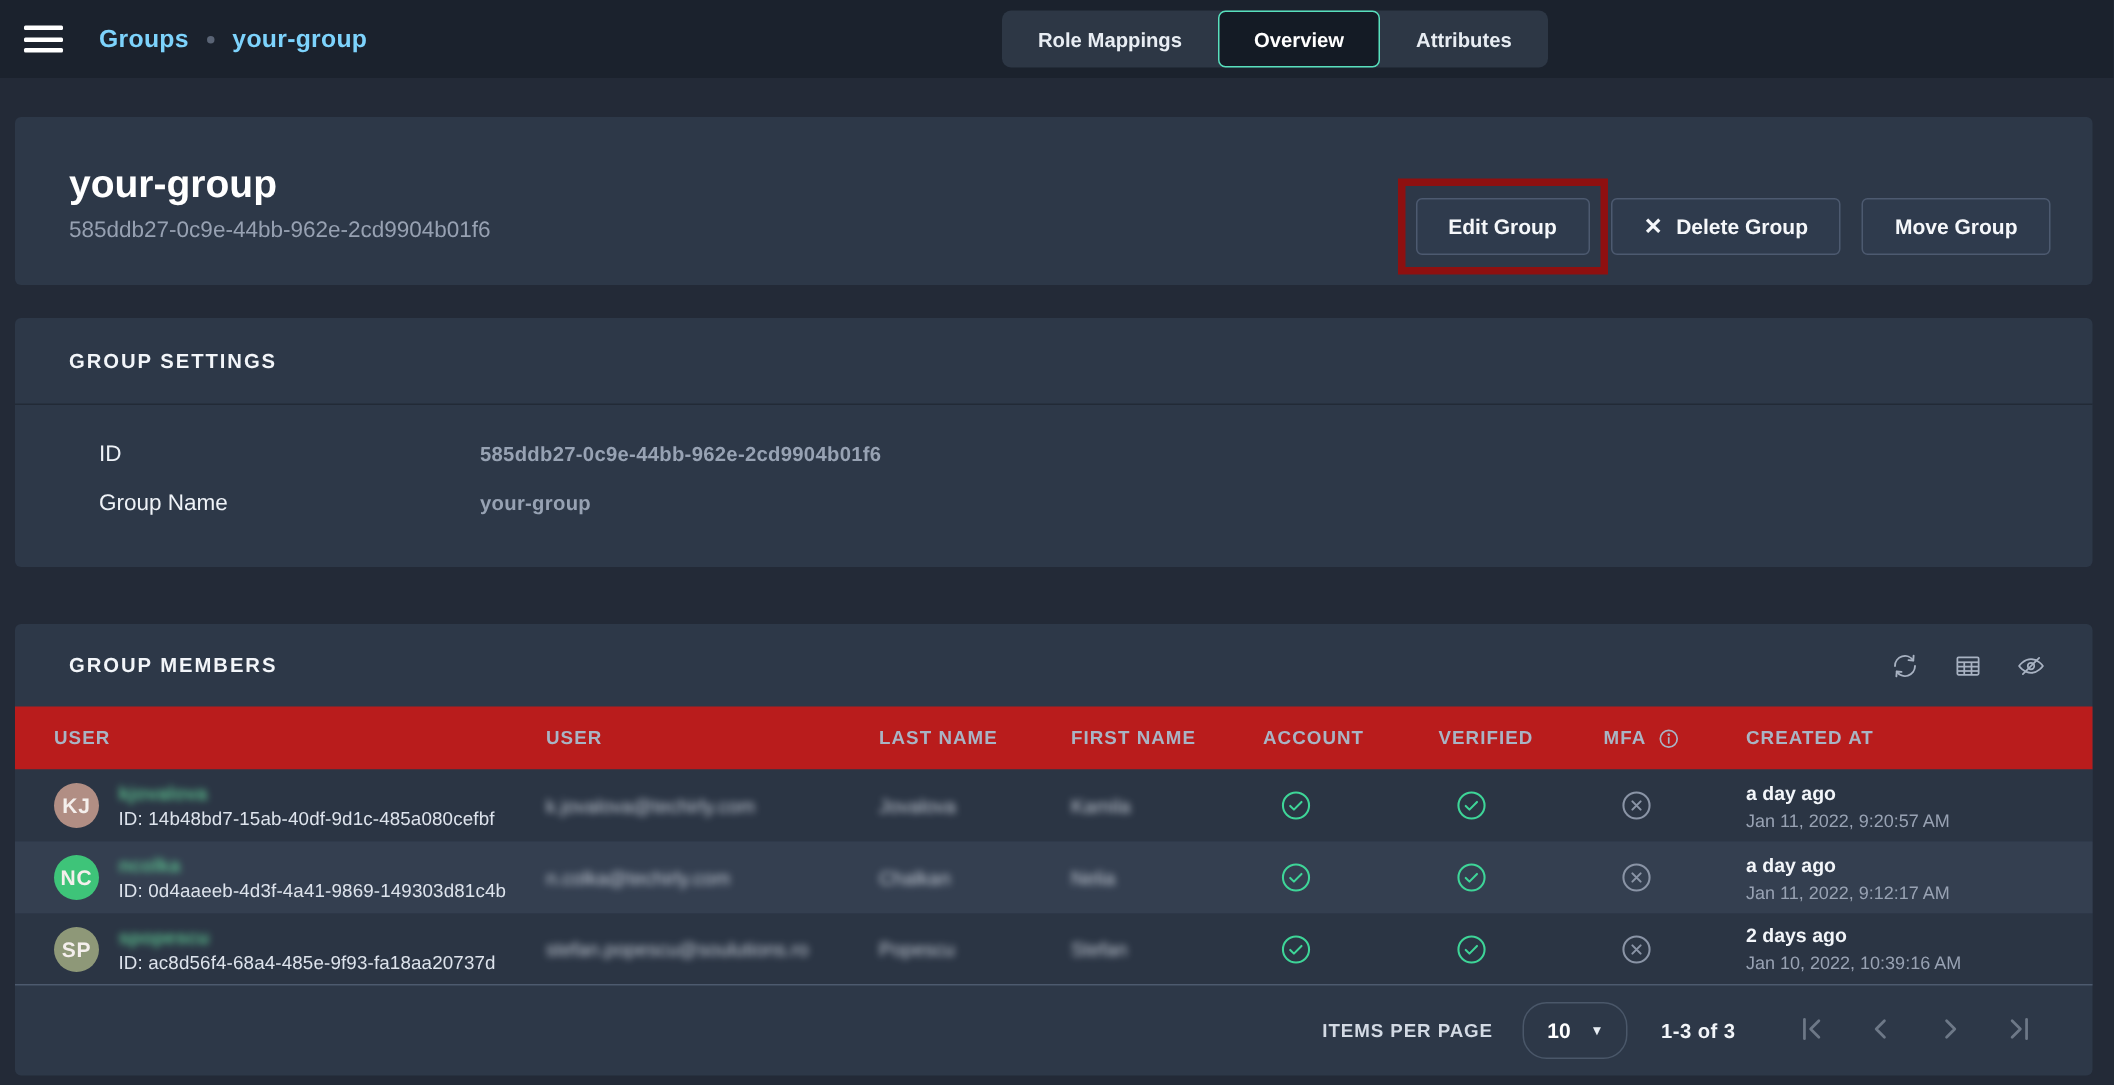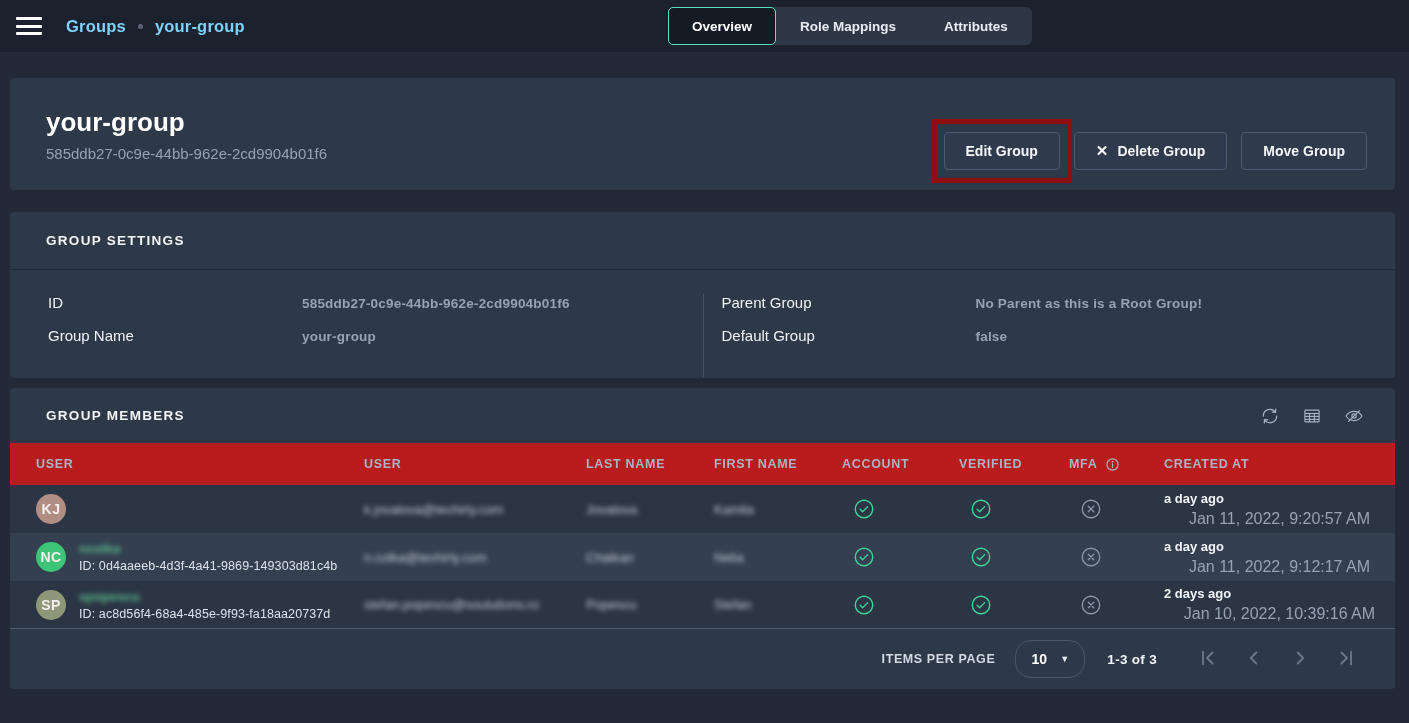--- a/index.html
+++ b/index.html
@@ -61,27 +61,27 @@
   .sec-head {
     height:58px; display:flex; align-items:center; padding:0 36px;
     border-bottom:1px solid #222a36;
     text-align:center;
   }
   .sec-title { font-size:13.5px; font-weight:bold; letter-spacing:1.3px; color:#f2f5f9; }
   .gs-body { display:flex; height:107px; padding-top:24px; }
   .gs-col { width:50%; }
   .gs-col.right { border-left:1px solid #46536650; border-left:1px solid #465366; padding-left:4px; }
   .field-row { display:flex; align-items:baseline; height:33px; }
-  .gs-col.left .field-row { padding-left:38px; }
+  .gs-col.left .field-row { padding-left:56px; }
   .gs-col.right .field-row { padding-left:14px; }
   .f-label { width:254px; font-size:15px; color:#eef2f7; }
   .f-value { font-size:13.5px; color:#97a2b3; font-weight:bold; letter-spacing:.2px; }
 
   
-  .card-3 { margin-top:10px; padding-bottom:0; }
+  .card-3 { margin-top:38px; padding-bottom:0; }
   .gm-head { height:55px; display:flex; align-items:center; padding:0 30px 0 36px; }
   .gm-head .sec-title { flex:1; }
   .gm-icons { display:flex; align-items:center; gap:20px; }
   .icon-btn { width:22px; height:22px; color:#a8b2c2; cursor:pointer; display:flex; align-items:center; justify-content:center; }
   .icon-btn svg { width:20px; height:20px; }
 
   .tgrid {
     display:grid;
     grid-template-columns:354px 222px 128px 128px 117px 110px 95px 1fr;
     align-items:center;
@@ -100,21 +100,21 @@
     display:flex; align-items:center; justify-content:center;
     font-size:14px; font-weight:bold; color:#f4efec; letter-spacing:.5px;
   }
   .u-name { font-size:13px; font-weight:bold; color:#5ec490; margin-bottom:3px; }
   .u-id { font-size:12.5px; color:#dde3ec; letter-spacing:.1px; }
   .blur { filter:blur(2.6px); opacity:.9; }
   .cell-txt { font-size:13px; color:#d3dae4; }
   .status-cell { padding-left:11px; }
   .status-cell svg { width:22px; height:22px; display:block; }
   .created-rel { font-size:13px; font-weight:bold; color:#f2f5f9; margin-bottom:4px; }
-  .created-abs { font-size:16px; color:#98a2b3;text-align:center; }
+  .created-abs { font-size:12px; color:#98a2b3; }
 
   
   .pager {
     height:60px; display:flex; align-items:center; justify-content:flex-end;
     padding-right:36px;
   }
   .pp-label { font-size:12.5px; font-weight:bold; letter-spacing:.6px; color:#d3dae4; }
   .pp-select {
     margin:0 22px 0 20px; width:70px; height:38px;
     border:1px solid #4a5769; border-radius:16px;
@@ -136,22 +136,22 @@
     <span></span>
       <span></span>
       <span></span>
   </div>
   <div class="breadcrumb">
     <span class="crumb">Groups</span>
     <span class="crumb-dot"></span>
     <span class="crumb">your-group</span>
   </div>
   <div class="tabgroup">
+    <div class="tab">Role Mappings</div>
     <div class="tab active">Overview</div>
-    <div class="tab">Role Mappings</div>
     <div class="tab">Attributes</div>
   </div>
 </div>
 
 <div class="card card-1">
   <div class="hc-left">
     <div class="hc-title">your-group</div>
     <div class="hc-sub">585ddb27-0c9e-44bb-962e-2cd9904b01f6</div>
   </div>
   <div class="hc-actions">
@@ -173,30 +173,20 @@
   </div>
   <div class="gs-body">
     <div class="gs-col left">
       <div class="field-row">
         <span class="f-label">ID</span>
         <span class="f-value">585ddb27-0c9e-44bb-962e-2cd9904b01f6</span>
       </div>
       <div class="field-row">
         <span class="f-label">Group Name</span>
         <span class="f-value">your-group</span>
-      </div>
-    </div>
-    <div class="gs-col right">
-      <div class="field-row">
-        <span class="f-label">Parent Group</span>
-        <span class="f-value">No Parent as this is a Root Group!</span>
-      </div>
-      <div class="field-row">
-        <span class="f-label">Default Group</span>
-        <span class="f-value">false</span>
       </div>
     </div>
   </div>
 </div>
 
 <div class="card card-3">
   <div class="gm-head">
     <span class="sec-title">GROUP MEMBERS</span>
     <div class="gm-icons">
       <span class="icon-btn">
@@ -241,20 +231,24 @@
         <line x1="12" y1="11" x2="12" y2="16.5"></line>
         <circle cx="12" cy="7.6" r="0.6" fill="currentColor"></circle>
       </svg>
     </div>
     <div class="th">CREATED AT</div>
   </div>
 
   <div class="tgrid trow odd">
     <div class="user-cell">
       <div class="avatar" style="background: rgb(177, 142, 132);">KJ</div>
+      <div>
+        <div class="u-name blur">kjovalova</div>
+        <div class="u-id">ID: 14b48bd7-15ab-40df-9d1c-485a080cefbf</div>
+      </div>
     </div>
     <div class="cell-txt blur">k.jovalova@techirly.com</div>
     <div class="cell-txt blur">Jovalova</div>
     <div class="cell-txt blur">Kamila</div>
     <div class="status-cell">
       <svg viewBox="0 0 24 24" fill="none" stroke="#3ed598" stroke-width="1.5" stroke-linecap="round" stroke-linejoin="round">
           <circle cx="12" cy="12" r="9.5"></circle>
           <path d="M7.8 12.3l2.7 2.7 5.5-5.6"></path>
         </svg>
     </div>

